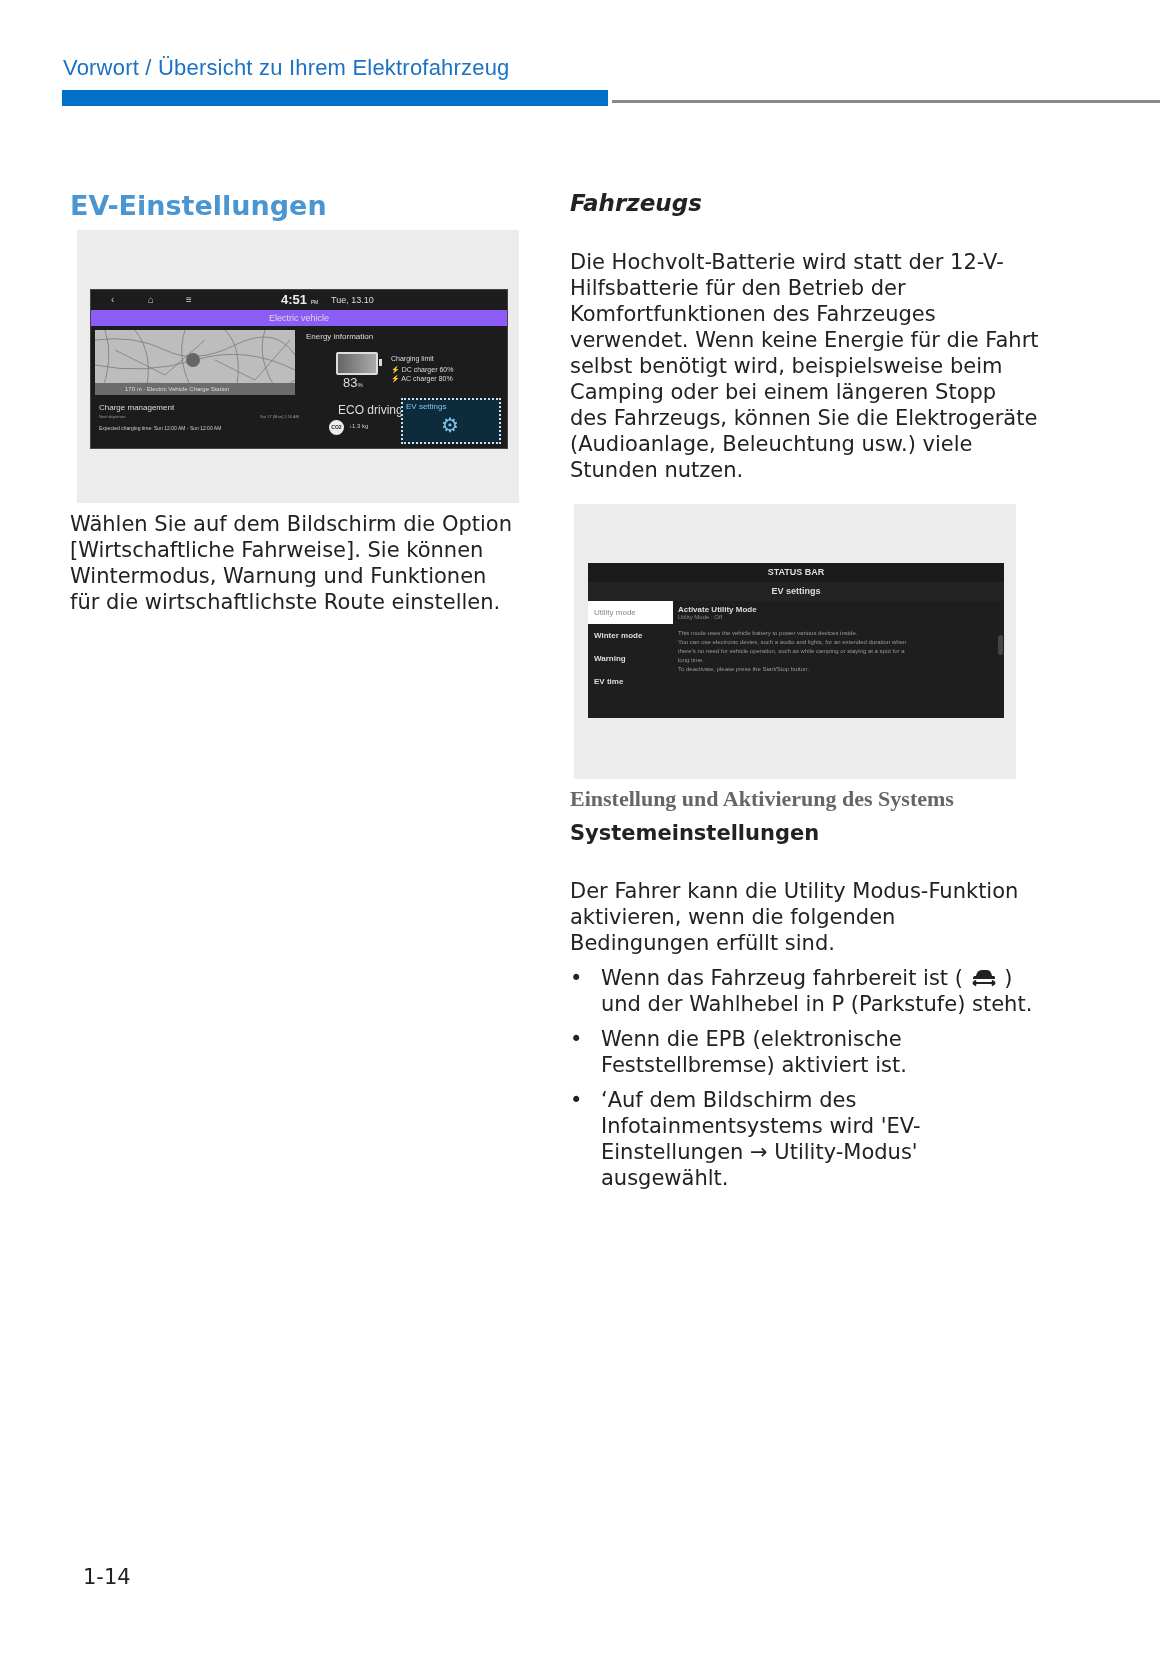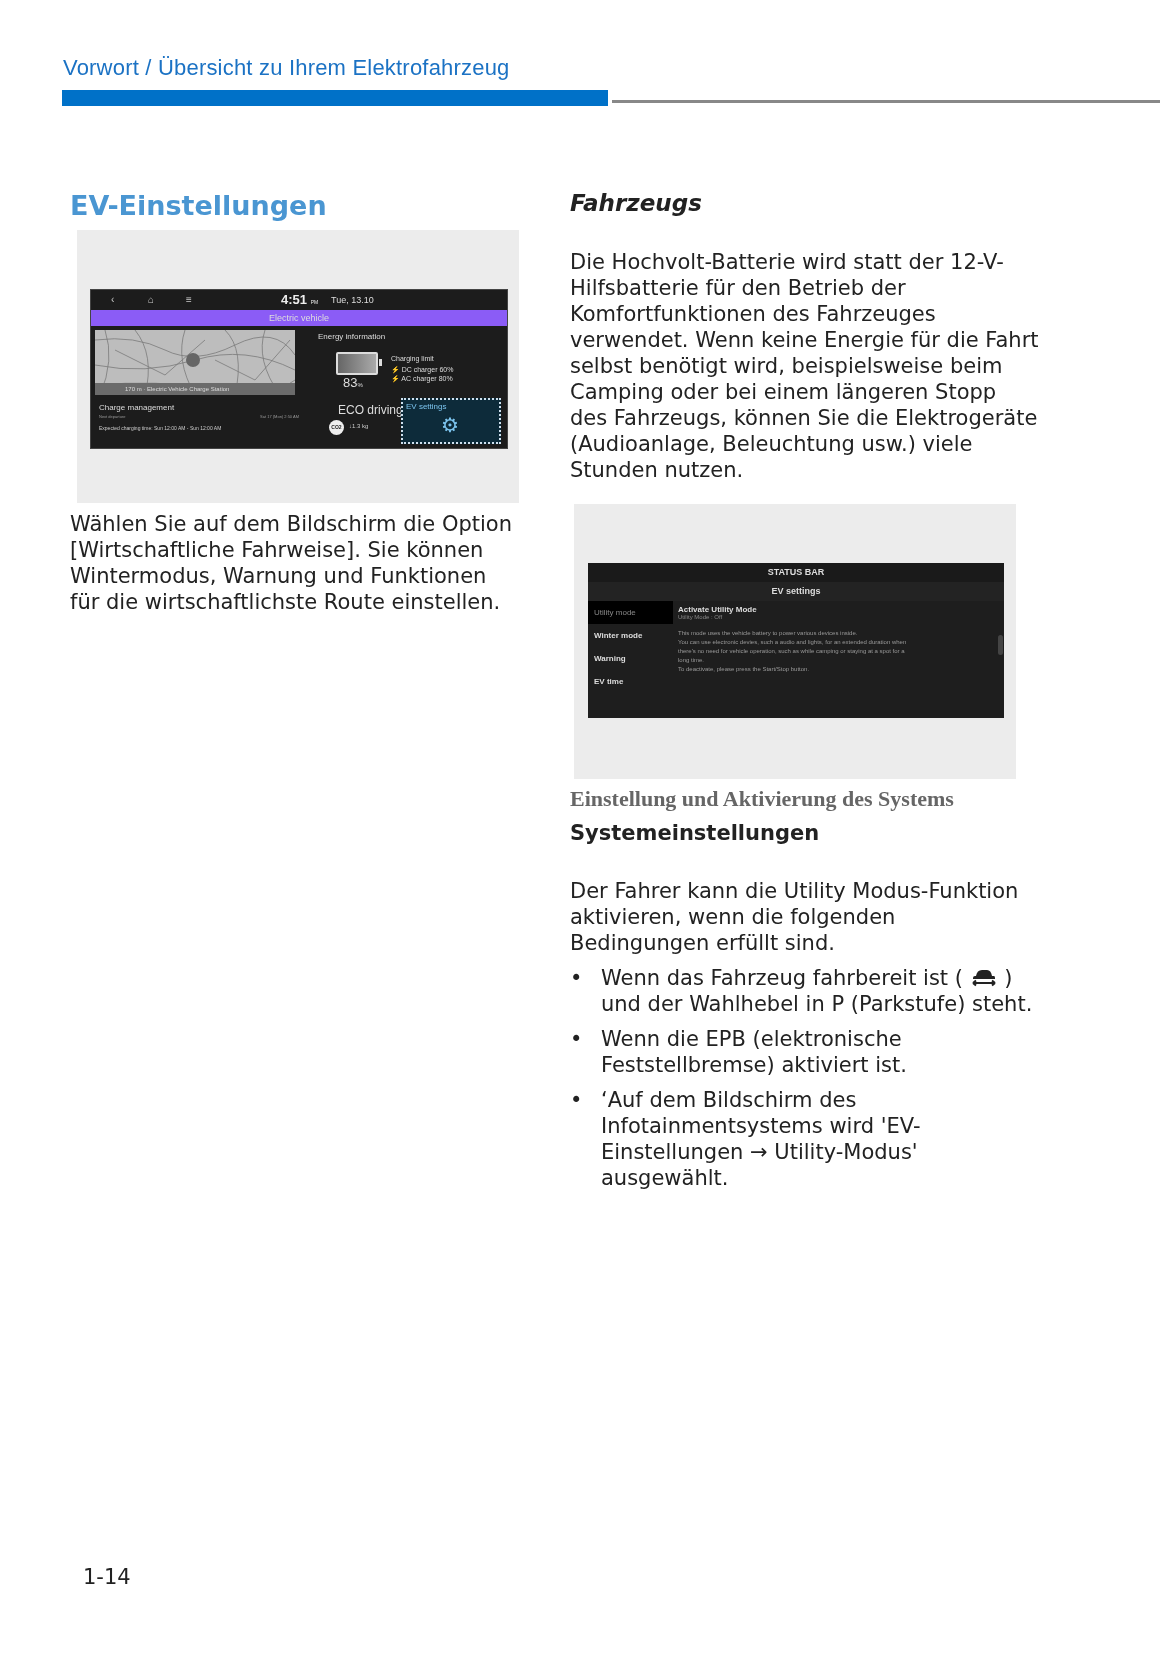--- a/index.html
+++ b/index.html
@@ -21,21 +21,21 @@
   .scr1 { position:absolute; left:13px; top:59px; width:416px; height:158px; background:#1c1c1c; color:#ddd; font-family:"Liberation Sans", sans-serif; border:1px solid #444; }
   .scr1 .topbar { height:20px; display:flex; align-items:center; font-size:9px; color:#ccc; position:relative; }
   .scr1 .topbar .ico { position:absolute; top:4px; font-size:10px; }
   .scr1 .clock { position:absolute; left:190px; top:2px; font-size:13px; font-weight:bold; color:#eee; }
   .scr1 .ampm { font-size:5px; font-weight:normal; }
   .scr1 .date { position:absolute; left:240px; top:5px; font-size:9px; color:#ddd; }
   .scr1 .title { height:16px; text-align:center; font-size:9px; color:#ddd; line-height:16px; background:#8b5cf6; }
   .scr1 .map { position:absolute; left:4px; top:40px; width:200px; height:65px; background:#bdbdbd; overflow:hidden; }
   .scr1 .map svg { position:absolute; left:0; top:0; }
   .scr1 .mapbar { position:absolute; left:4px; top:93px; width:200px; height:12px; background:#6b6b6b; font-size:6px; color:#ddd; line-height:12px; padding-left:30px; box-sizing:border-box; }
-  .scr1 .energy-label { position:absolute; left:215px; top:42px; font-size:8px; color:#ddd;margin-left:12px; }
+  .scr1 .energy-label { position:absolute; left:215px; top:42px; font-size:8px; color:#ddd; }
   .scr1 .battery { position:absolute; left:245px; top:62px; width:38px; height:19px; border:2px solid #ddd; border-radius:2px; background:linear-gradient(90deg,#666,#aaa); }
   .scr1 .battery:after { content:""; position:absolute; right:-6px; top:5px; width:3px; height:7px; background:#ddd; }
   .scr1 .pct { position:absolute; left:252px; top:85px; font-size:13px; color:#ddd; }
   .scr1 .pct small { font-size:6px; }
   .scr1 .cl-title { position:absolute; left:300px; top:65px; font-size:7px; color:#ddd; }
   .scr1 .cl-line { position:absolute; left:300px; font-size:7px; color:#ddd; }
   .scr1 .cm-title { position:absolute; left:8px; top:113px; font-size:8px; color:#ddd; }
   .scr1 .cm-sub { position:absolute; left:8px; top:124px; font-size:4px; color:#999; width:200px; }
   .scr1 .cm-sub span { float:right; }
   .scr1 .cm-line { position:absolute; left:8px; top:135px; font-size:5px; color:#ccc; }
@@ -46,21 +46,21 @@
   .scr1 .evset-label { position:absolute; left:3px; top:2px; font-size:8px; color:#7cc4ee; }
   .scr1 .gear { position:absolute; left:38px; top:15px; font-size:20px; color:#7cc4ee; line-height:20px; }
 
   
   .frame2 { width:442px; height:275px; margin-top:21px; margin-left:4px; }
   .scr2 { position:absolute; left:14px; top:59px; width:416px; height:155px; background:#1e1e1e; font-family:"Liberation Sans", sans-serif; color:#ddd; }
   .scr2 .sbar { height:19px; text-align:center; font-size:9px; font-weight:bold; line-height:19px; background:#1a1a1a; }
   .scr2 .etitle { height:19px; text-align:center; font-size:9px; font-weight:bold; line-height:19px; background:#232323; }
   .scr2 .menu { position:absolute; left:0; top:38px; width:85px; }
   .scr2 .menu div { height:23px; font-size:8px; padding-left:6px; line-height:23px; font-weight:bold; color:#ddd; }
-  .scr2 .menu div.sel { color:#888; background:#000000; font-weight:normal; }
+  .scr2 .menu div.sel { color:#888; background:#ffffff; font-weight:normal; }
   .scr2 .content { position:absolute; left:90px; top:42px; width:310px; }
   .scr2 .c-title { font-size:8px; font-weight:bold; color:#ddd; }
   .scr2 .c-sub { font-size:6px; color:#888; margin-bottom:9px; }
   .scr2 .c-desc { font-size:6px; color:#999; line-height:9px; }
   .scr2 .scroll { position:absolute; right:1px; top:72px; width:5px; height:20px; background:#444; border-radius:3px; }
 
   .caption-serif { font-family:"Liberation Serif", serif; font-weight:bold; color:#666; font-size:22px; margin-top:7px; }
   .subhead { font-size:21px; font-weight:bold; color:#222; margin-top:9px; margin-bottom:6px; }
   .italic-head { font-size:23px; font-weight:bold; font-style:italic; color:#222; margin:0 0 9px 0; }
 

